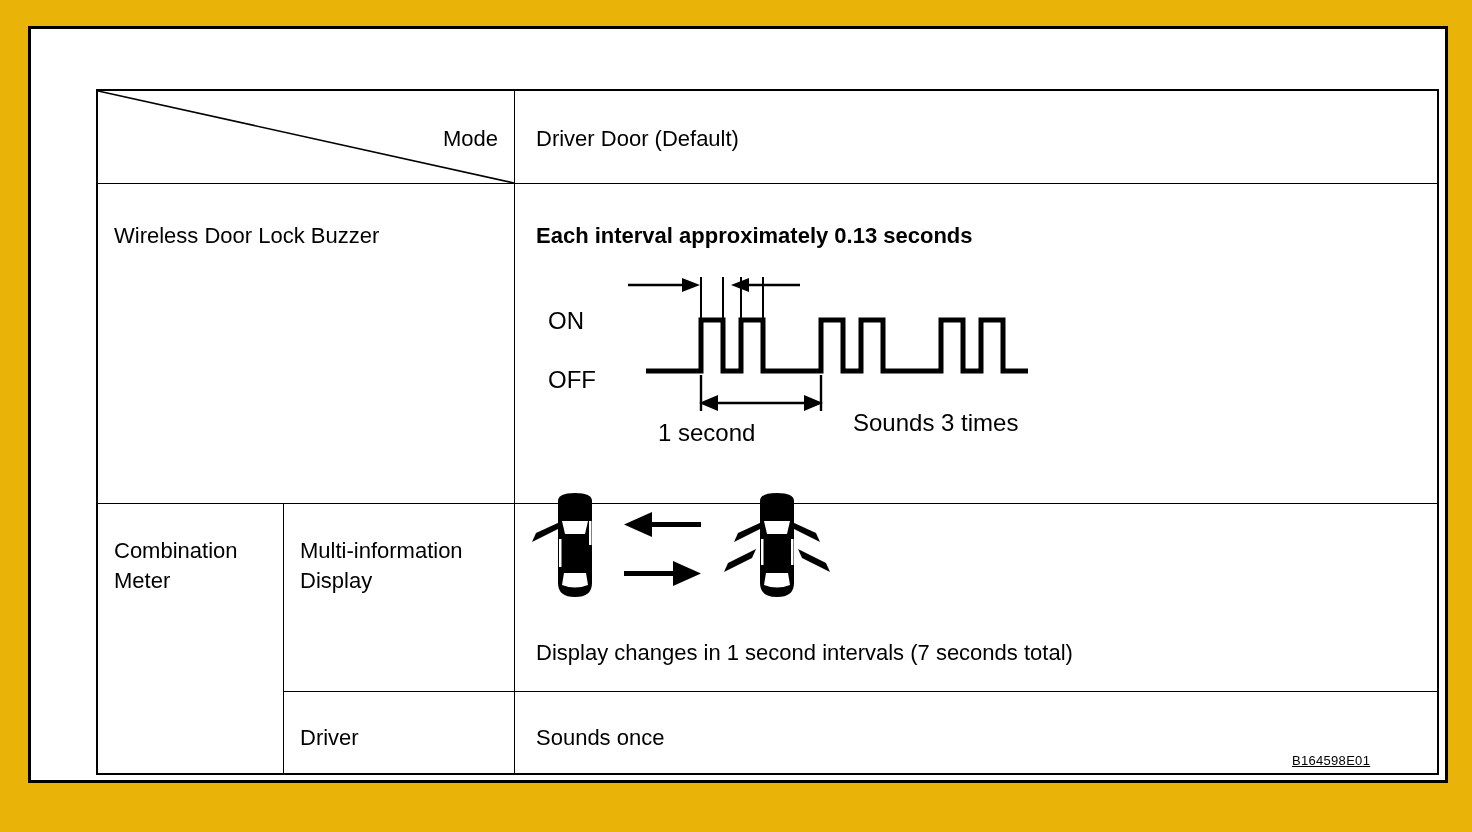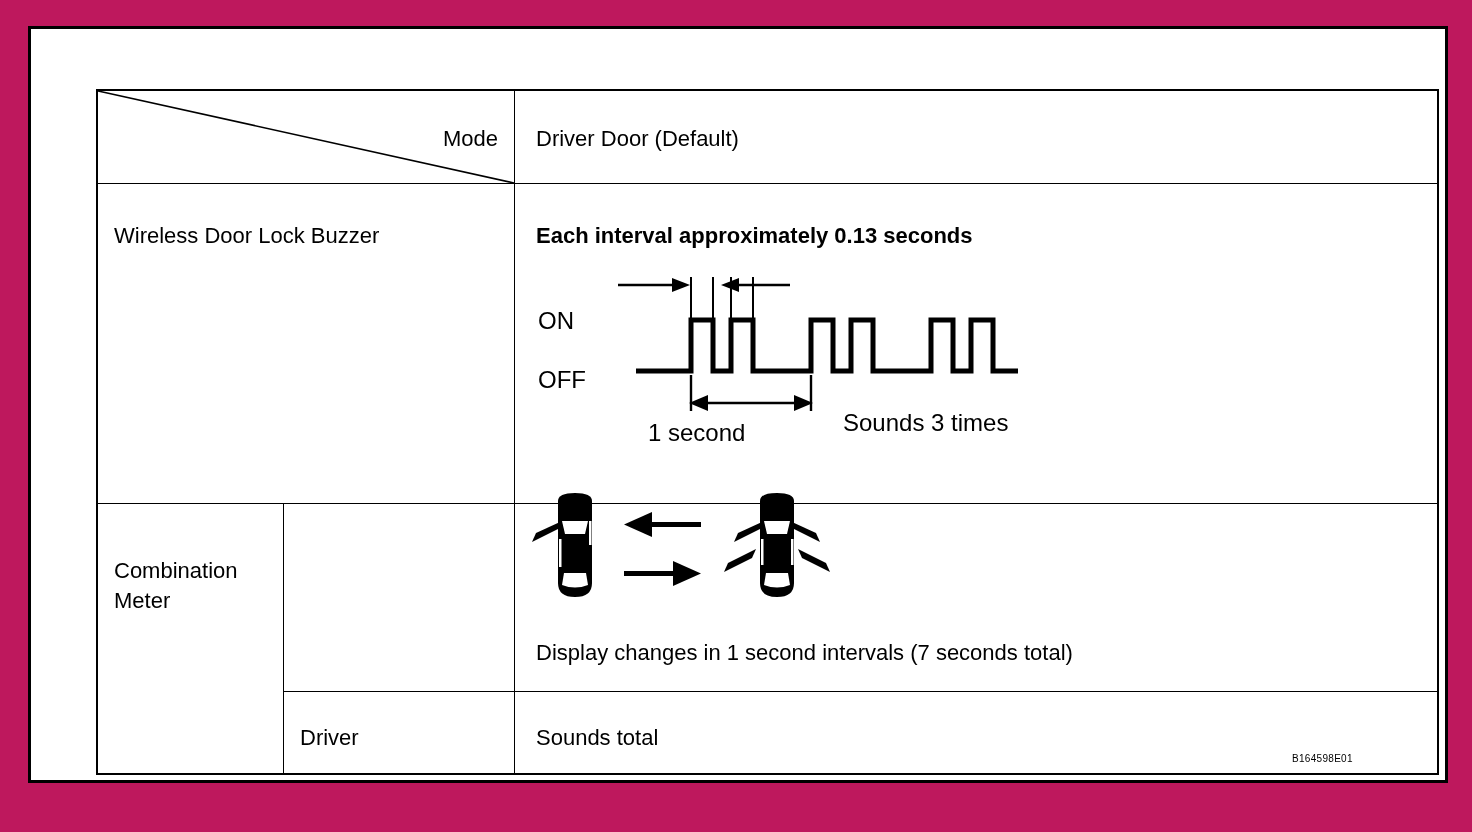--- a/index.html
+++ b/index.html
@@ -11,21 +11,21 @@
     width: 1472px;
     height: 832px;
     font-family: "Liberation Sans", sans-serif;
     color: #000000;
     overflow: hidden;
   }
   #page {
     position: relative;
     width: 1472px;
     height: 832px;
-    background: #be185d;
+    background: #eab308;
   }
   
   #page-frame {
     position: absolute;
     left: 28px;
     top: 26px;
     width: 1420px;
     height: 757px;
     border: 3px solid #000000;
     box-sizing: border-box;
@@ -90,32 +90,31 @@
     width: 400px;
   }
   #buzzer-interval-text {
     left: 438px;
     top: 130px;
     width: 880px;
     font-weight: bold;
   }
   #waveform-wrap {
     position: absolute;
-    left: 430px;
+    left: 440px;
     top: 172px;
     width: 500px;
     height: 185px;
   }
 
   
   #combi-label {
     left: 16px;
     top: 445px;
     width: 170px;
-    margin-top: 20px;
   }
   #mid-label {
     left: 202px;
     top: 445px;
     width: 215px;
   }
   #mid-graphic {
     position: absolute;
     left: 430px;
     top: 400px;
@@ -136,24 +135,25 @@
     left: 438px;
     top: 632px;
     width: 880px;
   }
 
   
   #figure-code {
     position: absolute;
     left: 1292px;
     top: 753px;
-    font-size: 10px;
+    font-size: 13px;
     letter-spacing: 0.3px;
     color: #000000;
     font-family: "Liberation Sans", sans-serif;
+    text-decoration: underline;
   }
   svg { display: block; }
 </style>
 </head>
 <body>
 
 <div id="page">
 
   <div id="page-frame">
 
@@ -215,20 +215,21 @@
             <polygon points="161,140 180,132 180,148" stroke="none"></polygon>
             <polygon points="285,140 266,132 266,148" stroke="none"></polygon>
           </g>
 
           <text x="120" y="178" font-family="Liberation Sans, sans-serif" font-size="24" fill="#000000">1 second</text>
           <text x="315" y="168" font-family="Liberation Sans, sans-serif" font-size="24" fill="#000000">Sounds 3 times</text>
         </svg>
       </div>
 
       <div class="cell" id="combi-label">Combination Meter</div>
+      <div class="cell" id="mid-label">Multi-information Display</div>
 
       <div id="mid-graphic">
         <svg width="330" height="120" viewBox="0 0 330 120">
 
           <g fill="#000000">
 
             <path d="M30,10 Q30,2 47,2 Q64,2 64,10 L64,92 Q64,106 47,106 Q30,106 30,92 Z"></path>
 
             <path d="M34,30 L60,30 L57,43 L37,43 Z" fill="#ffffff"></path>
 
@@ -261,21 +262,21 @@
 
             <polygon points="228,58 200,72 196,81 224,67"></polygon>
             <polygon points="270,58 298,72 302,81 274,67"></polygon>
           </g>
         </svg>
       </div>
 
       <div class="cell" id="mid-caption">Display changes in 1 second intervals (7 seconds total)</div>
 
       <div class="cell" id="buzzer2-label">Driver</div>
-      <div class="cell" id="buzzer2-value">Sounds total</div>
+      <div class="cell" id="buzzer2-value">Sounds once</div>
 
     </div>
 
   </div>
 
   <div id="figure-code">B164598E01</div>
 
 </div>
 
 </body></html>

